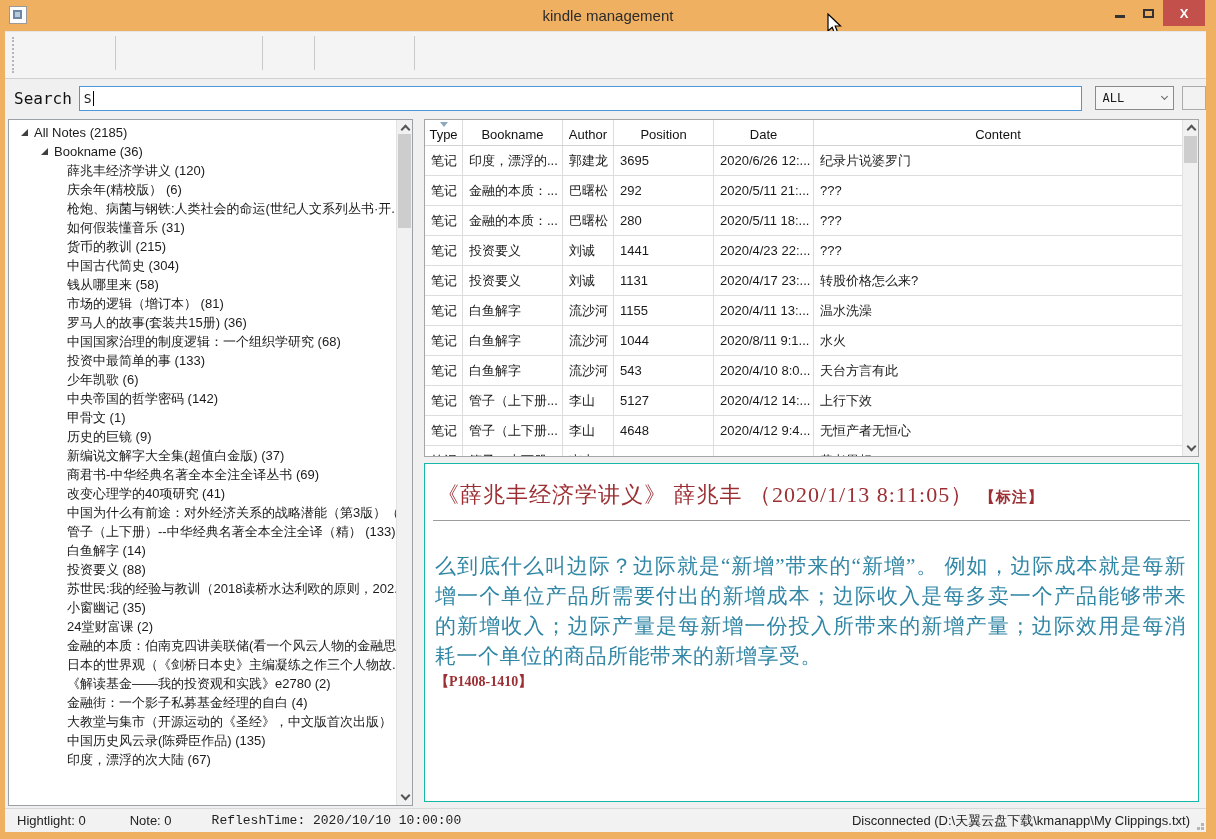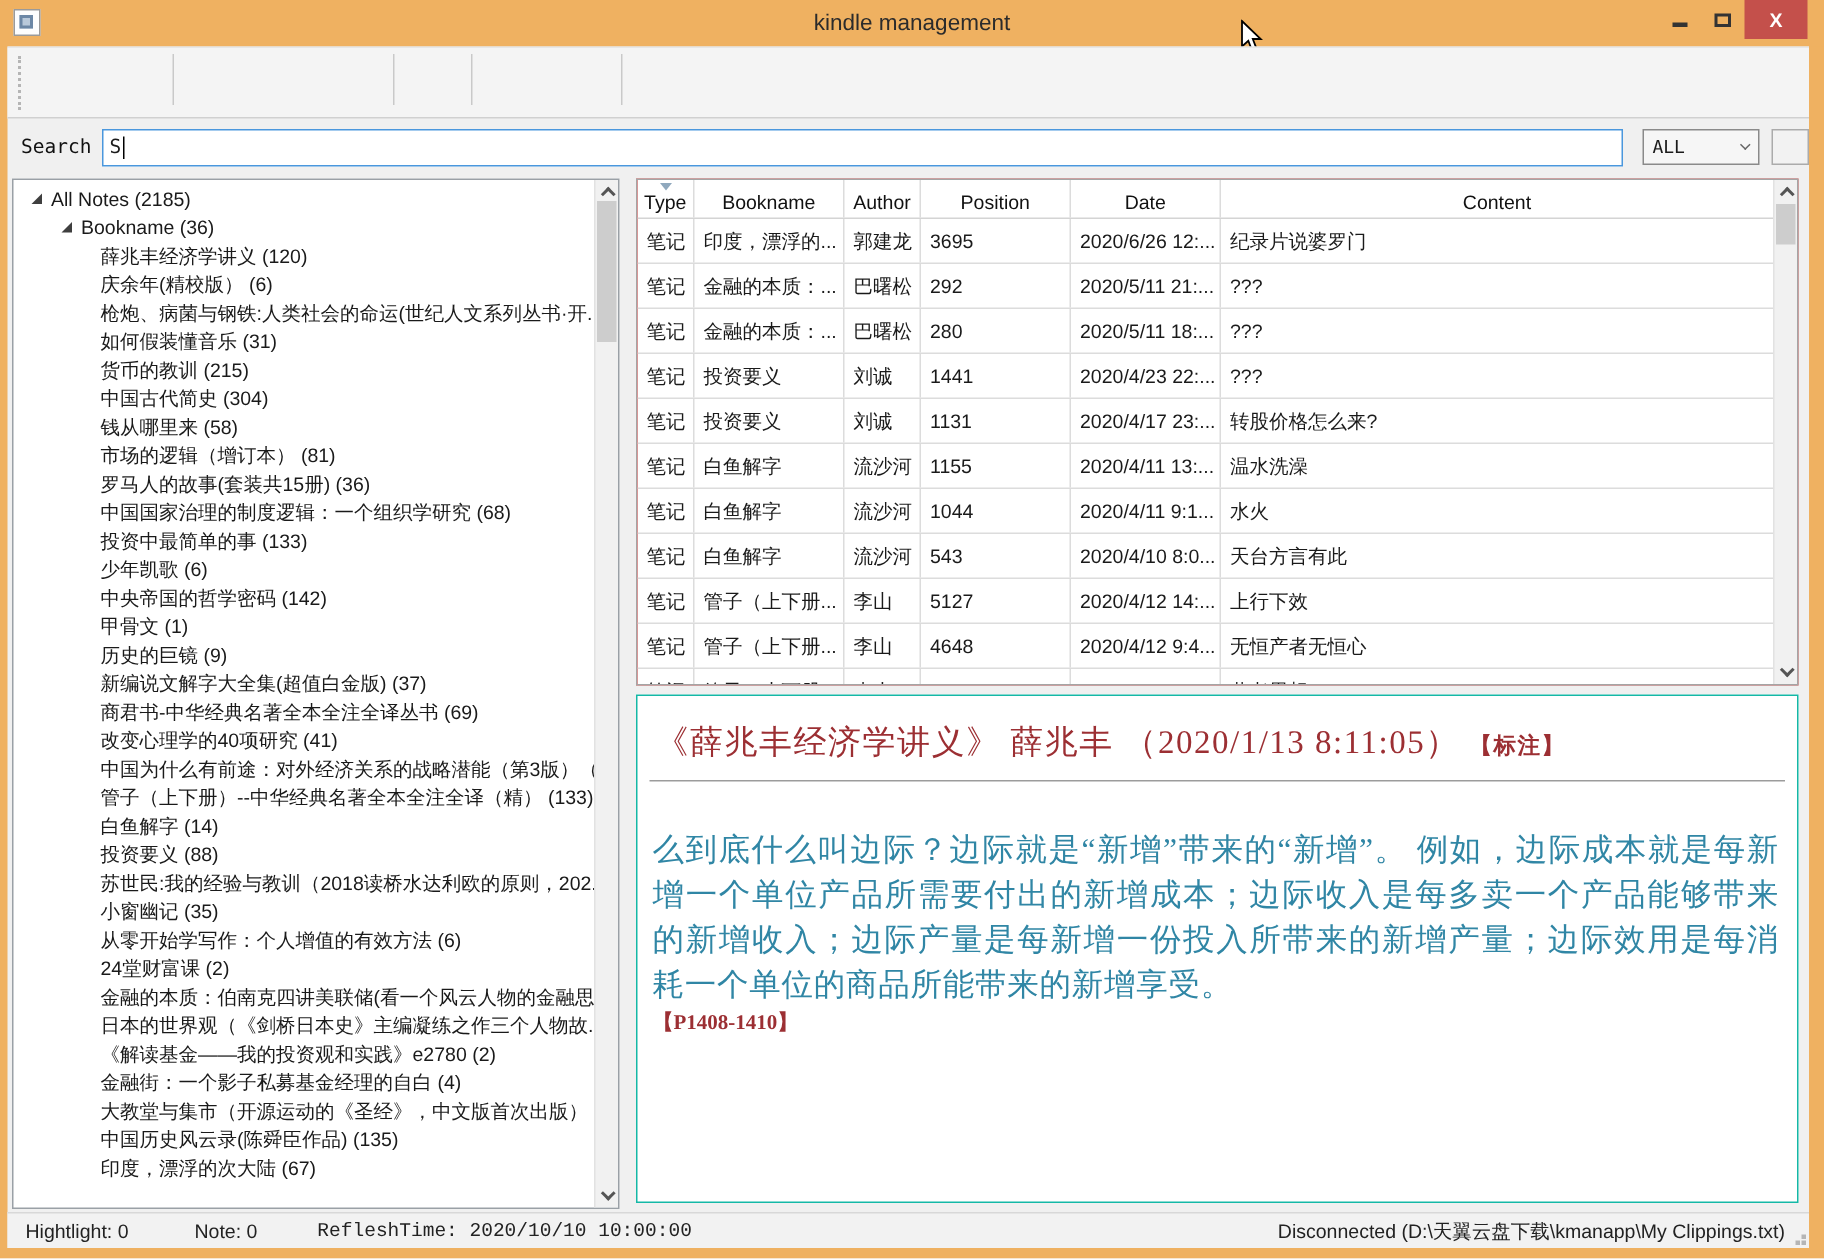--- a/index.html
+++ b/index.html
@@ -22,21 +22,21 @@
   
   .client { position:absolute; left:5px; right:10px; top:31px; bottom:7px; background:#f0f0f0; border-top:1px solid #e6e6e6; }
 
   
   .toolbar { position:absolute; left:0; top:0; right:0; height:47px; background:#f4f4f4; border-bottom:1px solid #d0d0d0; }
   .gripper { position:absolute; left:7px; top:5px; bottom:5px; width:3px; border-left:2px dotted #b5b5b5; }
   .tsep { position:absolute; top:4px; bottom:8px; width:1px; background:#c9c9c9; }
 
   
   .searchrow { position:absolute; left:0; top:48px; right:0; height:36px; display:flex; align-items:center; }
-  .search-label { margin-left:9px; font-family:"DejaVu Sans Mono","Liberation Mono",monospace; font-size:13px; color:#111; }
+  .search-label { margin-left:9px; font-family:"DejaVu Sans Mono","Liberation Mono",monospace; font-size:16px; color:#111; }
   .search-input { margin-left:7px; width:1032px; height:25px; background:#fff; border:1px solid #4a97dd; display:flex; align-items:center; padding-left:4px; font-family:"DejaVu Sans Mono","Liberation Mono",monospace; font-size:13px; }
   .caret { display:inline-block; width:1px; height:15px; background:#000; margin-left:1px; }
   .filter-select { margin-left:13px; width:80px; height:24px; background:#f6f6f6; border:1px solid #8a8a8a; display:flex; align-items:center; justify-content:space-between; padding:0 6px; font-family:"DejaVu Sans Mono","Liberation Mono",monospace; font-size:12px; }
   .mini-btn { margin-left:8px; width:25px; height:24px; background:#f2f2f2; border:1px solid #ababab; }
 
   
   .chev { width:7px; height:7px; border-left:2px solid #555; border-bottom:2px solid #555; display:inline-block; }
   .chev.down { transform:rotate(-45deg); margin-top:-3px; }
   .chev.up { transform:rotate(135deg); margin-top:3px; }
   .chev.sm { width:5px; height:5px; border-width:1.5px; border-color:#666; }
@@ -52,21 +52,21 @@
   .tree-item.book { padding-left:58px; }
 
   
   .vscroll { position:absolute; right:0; top:0; bottom:0; width:16px; background:#f1f1f1; border-left:1px solid #e2e2e2; }
   .vscroll .arrow { position:absolute; left:0; width:16px; height:16px; display:flex; align-items:center; justify-content:center; }
   .vscroll .arrow.top { top:0; }
   .vscroll .arrow.bottom { bottom:0; }
   .vscroll .thumb { position:absolute; left:1px; width:13px; background:#cdcdcd; }
 
   
-  .table-panel { position:absolute; left:419px; top:87px; width:775px; height:338px; background:#ef4444; border:1px solid #a5a5a5; overflow:hidden; }
+  .table-panel { position:absolute; left:419px; top:87px; width:775px; height:338px; background:#3b82f6; border:1px solid #a5a5a5; overflow:hidden; }
   .tgrid { position:absolute; left:0; top:0; right:16px; bottom:0; overflow:hidden; }
   .thead { display:flex; height:26px; border-bottom:1px solid #d4d4d4; background:#fff; position:relative; }
   .th { display:flex; align-items:flex-end; justify-content:center; padding-bottom:3px; font-size:13px; color:#111; border-right:1px solid #dcdcdc; overflow:hidden; }
   .trow { display:flex; height:30px; border-bottom:1px solid #dcdcdc; background:#fff; }
   .td { display:flex; align-items:center; padding-left:6px; border-right:1px solid #dcdcdc; white-space:nowrap; overflow:hidden; font-size:13px; }
   .c-type { width:38px; flex:0 0 auto; }
   .c-book { width:100px; flex:0 0 auto; }
   .c-auth { width:51px; flex:0 0 auto; }
   .c-pos  { width:100px; flex:0 0 auto; }
   .c-date { width:100px; flex:0 0 auto; }
@@ -243,23 +243,20 @@
             </div>
 
             <div class="tree-item book">
               <span class="label">苏世民:我的经验与教训（2018读桥水达利欧的原则，202...</span>
             </div>
 
             <div class="tree-item book">
               <span class="label">小窗幽记 (35)</span>
             </div>
 
-            <div class="tree-item book">
-              <span class="label">从零开始学写作：个人增值的有效方法 (6)</span>
-            </div>
 
             <div class="tree-item book">
               <span class="label">24堂财富课 (2)</span>
             </div>
 
             <div class="tree-item book">
               <span class="label">金融的本质：伯南克四讲美联储(看一个风云人物的金融思...</span>
             </div>
 
             <div class="tree-item book">
@@ -363,21 +360,21 @@
               <div class="td c-pos">1155</div>
               <div class="td c-date">2020/4/11 13:...</div>
               <div class="td c-cont">温水洗澡</div>
             </div>
 
             <div class="trow">
               <div class="td c-type">笔记</div>
               <div class="td c-book">白鱼解字</div>
               <div class="td c-auth">流沙河</div>
               <div class="td c-pos">1044</div>
-              <div class="td c-date">2020/4/11 9:1...</div>
+              <div class="td c-date">2020/8/11 9:1...</div>
               <div class="td c-cont">水火</div>
             </div>
 
             <div class="trow">
               <div class="td c-type">笔记</div>
               <div class="td c-book">白鱼解字</div>
               <div class="td c-auth">流沙河</div>
               <div class="td c-pos">543</div>
               <div class="td c-date">2020/4/10 8:0...</div>
               <div class="td c-cont">天台方言有此</div>

